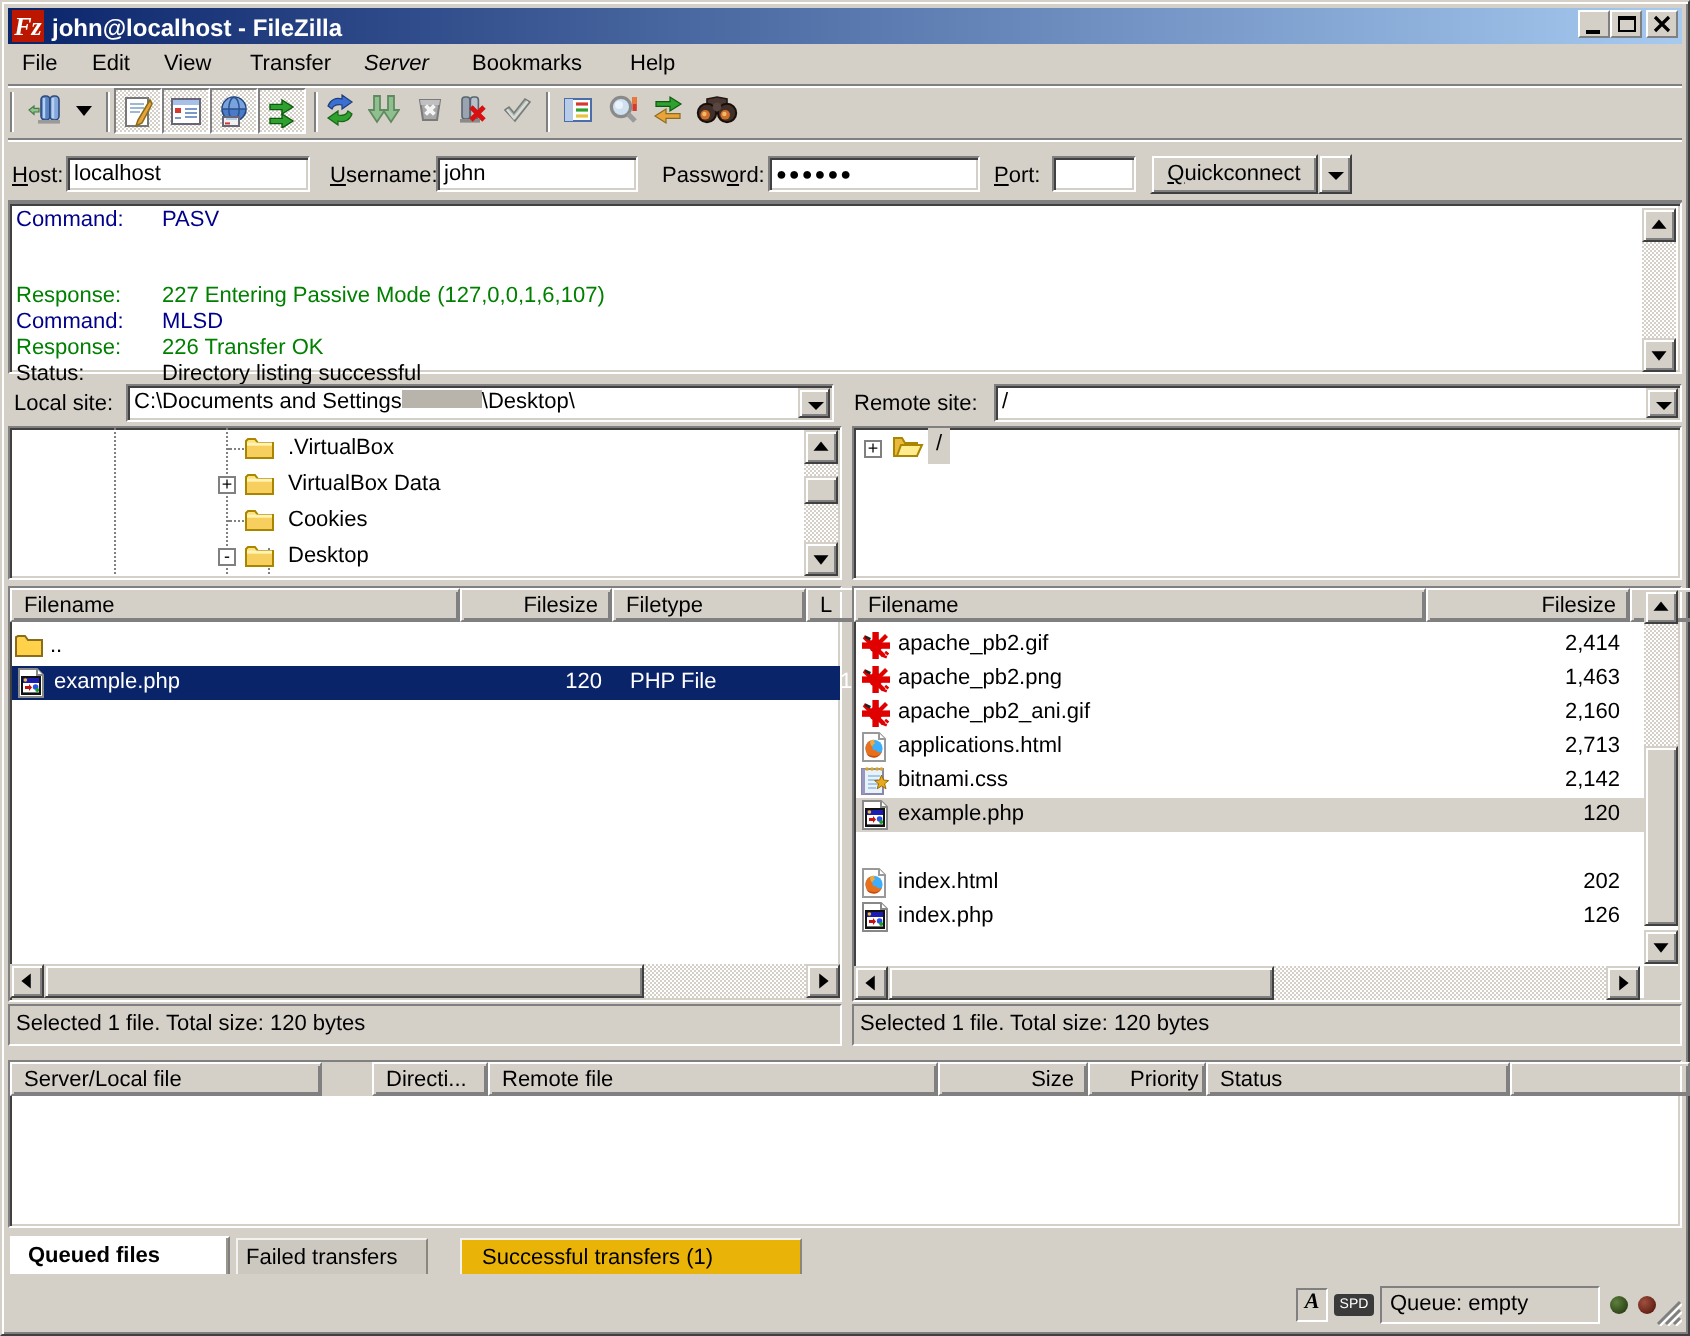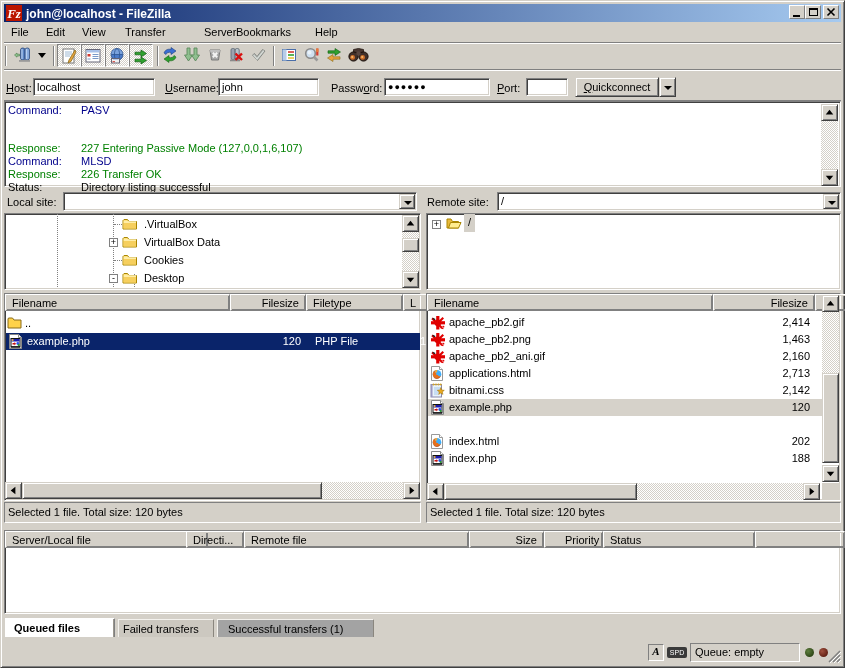--- a/index.html
+++ b/index.html
@@ -40,21 +40,21 @@
         <path d="M3.5 2.5 L10.5 9.5 M10.5 2.5 L3.5 9.5" stroke="#000" stroke-width="1.6"></path>
       </svg>
     </div>
 </div>
 
 <div class="abs" style="left:4px;top:22px;width:837px;height:20px;">
   <span class="abs" style="left:7px;top:4px;">File</span>
   <span class="abs" style="left:42px;top:4px;">Edit</span>
   <span class="abs" style="left:78px;top:4px;">View</span>
   <span class="abs" style="left:121px;top:4px;">Transfer</span>
-  <span class="abs" style="left:200px;top:4px;">Server</span>
+  <span class="abs" style="left:178px;top:4px;font-style:italic;">Server</span>
   <span class="abs" style="left:232px;top:4px;">Bookmarks</span>
   <span class="abs" style="left:311px;top:4px;">Help</span>
 </div>
 <div class="abs hgroove" style="left:4px;top:42px;width:837px;"></div>
 
 <div class="abs" style="left:4px;top:43px;width:837px;height:26px;" id="toolbar">
   <div class="abs vsep" style="left:1px;top:3px;height:20px;"></div>
   <div class="abs" id="tb-site" style="left:10px;top:4px;width:16px;height:16px;">
       <svg width="16" height="16" viewBox="0 0 16 16">
         <rect x="6.5" y="1" width="4.5" height="12" rx="2" fill="#5b84c4" stroke="#2c4a7c" stroke-width="0.8"></rect>
@@ -227,20 +227,21 @@
             <path d="M8 11 L12 6 L4 6 Z" fill="#000"></path>
           </svg>
         </div>
       </div>
     </div>
 </div>
 
 <div class="abs" style="left:4px;top:190px;width:837px;height:23px;">
   <span class="abs" style="left:3px;top:6px;">Local site:</span>
   <div class="abs sunken" style="left:59px;top:2px;width:354px;height:19px;background:#fff;">
+    <div class="abs" style="left:3px;top:2px;">C:\Documents and Settings<span style="display:inline-block;width:40px;height:9px;background:#b8b4ac;"></span>\Desktop\</div>
     <div class="abs raised" style="right:1px;top:1px;width:16px;height:15px;background:#d4d0c8;">
         <div class="abs" style="left:4px;top:6px;width:0;height:0;border:4px solid transparent;border-top:4px solid #000;"></div>
       </div>
   </div>
   <span class="abs" style="left:423px;top:6px;">Remote site:</span>
   <div class="abs sunken" style="left:493px;top:2px;width:344px;height:19px;background:#fff;">
     <div class="abs" style="left:3px;top:2px;">/</div>
     <div class="abs raised" style="right:1px;top:1px;width:16px;height:15px;background:#d4d0c8;">
         <div class="abs" style="left:4px;top:6px;width:0;height:0;border:4px solid transparent;border-top:4px solid #000;"></div>
       </div>
@@ -520,21 +521,21 @@
             <rect x="3" y="4.5" width="9" height="8.5" fill="#fff" stroke="#111"></rect>
             <rect x="3.5" y="5" width="8" height="2.5" fill="#1c1cae"></rect>
             <circle cx="4.7" cy="6" r="0.9" fill="#f2bf30"></circle>
             <path d="M4.5 9 L6.5 9 L6.5 8 L8 9.8 L6.5 11.5 L6.5 10.5 L4.5 10.5 Z" fill="#c41010"></path>
             <circle cx="9.8" cy="9.5" r="1.4" fill="#2a51e8"></circle>
             <circle cx="10.6" cy="11" r="1" fill="#1a9a2a"></circle>
             <rect x="3" y="12.2" width="9" height="1.3" fill="#111"></rect>
           </svg>
         </div>
         <div style="position:absolute;left:21px;top:2px;">index.php</div>
-        <div style="position:absolute;left:286px;top:2px;width:96px;text-align:right;">188</div>
+        <div style="position:absolute;left:286px;top:2px;width:96px;text-align:right;">126</div>
       </div>
       <div style="position:absolute;right:1px;top:1px;width:17px;height:187px;">
         <div style="position:absolute;top:0;left:0;">
           <div class="raised" style="width:17px;height:17px;background:#d4d0c8;position:relative;flex:none;">
             <svg width="15" height="15" viewBox="0 0 16 16">
               <path d="M8 5 L12 10 L4 10 Z" fill="#000"></path>
             </svg>
           </div>
         </div>
         <div class="check" style="position:absolute;top:17px;left:0;width:17px;height:61px;"></div>
@@ -568,35 +569,35 @@
       </div>
     </div>
 </div>
 <div class="abs sunken1" style="left:426px;top:502px;width:415px;height:21px;background:#d4d0c8;">
     <div style="padding:3px 3px;">Selected 1 file. Total size: 120 bytes</div>
   </div>
 
 <div class="abs sunken" style="left:4px;top:530px;width:837px;height:84px;background:#fff;">
   <div id="queuehdr" class="abs" style="left:0;top:0;width:100%;height:17px;">
       <div style="position:absolute;left:0;top:0;height:17px;width:835px;background:#d4d0c8;">
-        <div class="raised1" style="position:absolute;left:0px;top:0;width:203px;height:17px;box-shadow:inset 1px 1px 0 #d4d0c8, inset -1px -1px 0 #808080;padding:2px 6px;text-align:left;overflow:hidden;white-space:nowrap;">Server/Local file</div>
+        <div class="raised1" style="position:absolute;left:0px;top:0;width:156px;height:17px;box-shadow:inset 1px 1px 0 #d4d0c8, inset -1px -1px 0 #808080;padding:2px 6px;text-align:left;overflow:hidden;white-space:nowrap;">Server/Local file</div>
         <div class="raised1" style="position:absolute;left:181px;top:0;width:58px;height:17px;box-shadow:inset 1px 1px 0 #d4d0c8, inset -1px -1px 0 #808080;padding:2px 6px;text-align:left;overflow:hidden;white-space:nowrap;">Directi...</div>
         <div class="raised1" style="position:absolute;left:239px;top:0;width:225px;height:17px;box-shadow:inset 1px 1px 0 #d4d0c8, inset -1px -1px 0 #808080;padding:2px 6px;text-align:left;overflow:hidden;white-space:nowrap;">Remote file</div>
         <div class="raised1" style="position:absolute;left:464px;top:0;width:75px;height:17px;box-shadow:inset 1px 1px 0 #d4d0c8, inset -1px -1px 0 #808080;padding:2px 6px;text-align:right;overflow:hidden;white-space:nowrap;">Size</div>
         <div class="raised1" style="position:absolute;left:539px;top:0;width:59px;height:17px;box-shadow:inset 1px 1px 0 #d4d0c8, inset -1px -1px 0 #808080;padding:2px 20px;text-align:left;overflow:hidden;white-space:nowrap;">Priority</div>
         <div class="raised1" style="position:absolute;left:598px;top:0;width:152px;height:17px;box-shadow:inset 1px 1px 0 #d4d0c8, inset -1px -1px 0 #808080;padding:2px 6px;text-align:left;overflow:hidden;white-space:nowrap;">Status</div>
         <div class="raised1" style="position:absolute;left:750px;top:0;width:90px;height:17px;box-shadow:inset 1px 1px 0 #d4d0c8, inset -1px -1px 0 #808080;padding:2px 6px;text-align:left;overflow:hidden;white-space:nowrap;"></div>
       </div>
     </div>
 </div>
 
 <div class="abs" style="left:4px;top:618px;width:837px;height:19px;">
   <div class="abs" style="left:1px;top:0;width:110px;height:19px;background:#fff;border:1px solid #808080;border-bottom:none;border-top-color:#fff;border-left-color:#fff;box-shadow:inset -1px 0 0 #9a968e;font-weight:bold;padding:3px 0 0 8px;">Queued files</div>
   <div class="abs" style="left:114px;top:1px;width:96px;height:18px;background:#ccc8c0;border:1px solid #8a867e;border-bottom:none;border-top-color:#f4f2ee;border-left-color:#f4f2ee;padding:3px 0 0 4px;white-space:nowrap;overflow:hidden;">Failed transfers</div>
-  <div class="abs" style="left:213px;top:1px;width:157px;height:18px;background:#a3a3a3;border:1px solid #8a867e;border-bottom:none;border-top-color:#f4f2ee;border-left-color:#f4f2ee;padding:3px 0 0 10px;white-space:nowrap;overflow:hidden;">Successful transfers (1)</div>
+  <div class="abs" style="left:226px;top:1px;width:171px;height:18px;background:#eab308;border:1px solid #8a867e;border-bottom:none;border-top-color:#f4f2ee;border-left-color:#f4f2ee;padding:3px 0 0 10px;white-space:nowrap;overflow:hidden;">Successful transfers (1)</div>
 </div>
 
 <div class="abs" style="left:4px;top:642px;width:837px;height:22px;">
   <div class="abs sunken1" style="left:644px;top:2px;width:16px;height:17px;background:#d4d0c8;text-align:center;"><b style="font-style:italic;font-family:'Liberation Serif';">A</b></div>
   <div class="abs" style="left:663px;top:5px;width:20px;height:11px;background:#3a3a3a;border-radius:2px;color:#fff;font-size:7px;text-align:center;line-height:11px;">SPD</div>
   <div class="abs sunken1" style="left:686px;top:1px;width:110px;height:19px;background:#d4d0c8;">
       <div style="padding:2px 4px;">Queue: empty</div>
     </div>
   <div class="abs" style="left:801px;top:6px;width:9px;height:9px;border-radius:50%;background:radial-gradient(circle at 35% 35%,#5e7f3e,#1c3008);"></div>
   <div class="abs" style="left:815px;top:6px;width:9px;height:9px;border-radius:50%;background:radial-gradient(circle at 35% 35%,#a0503e,#4a0e05);"></div>

